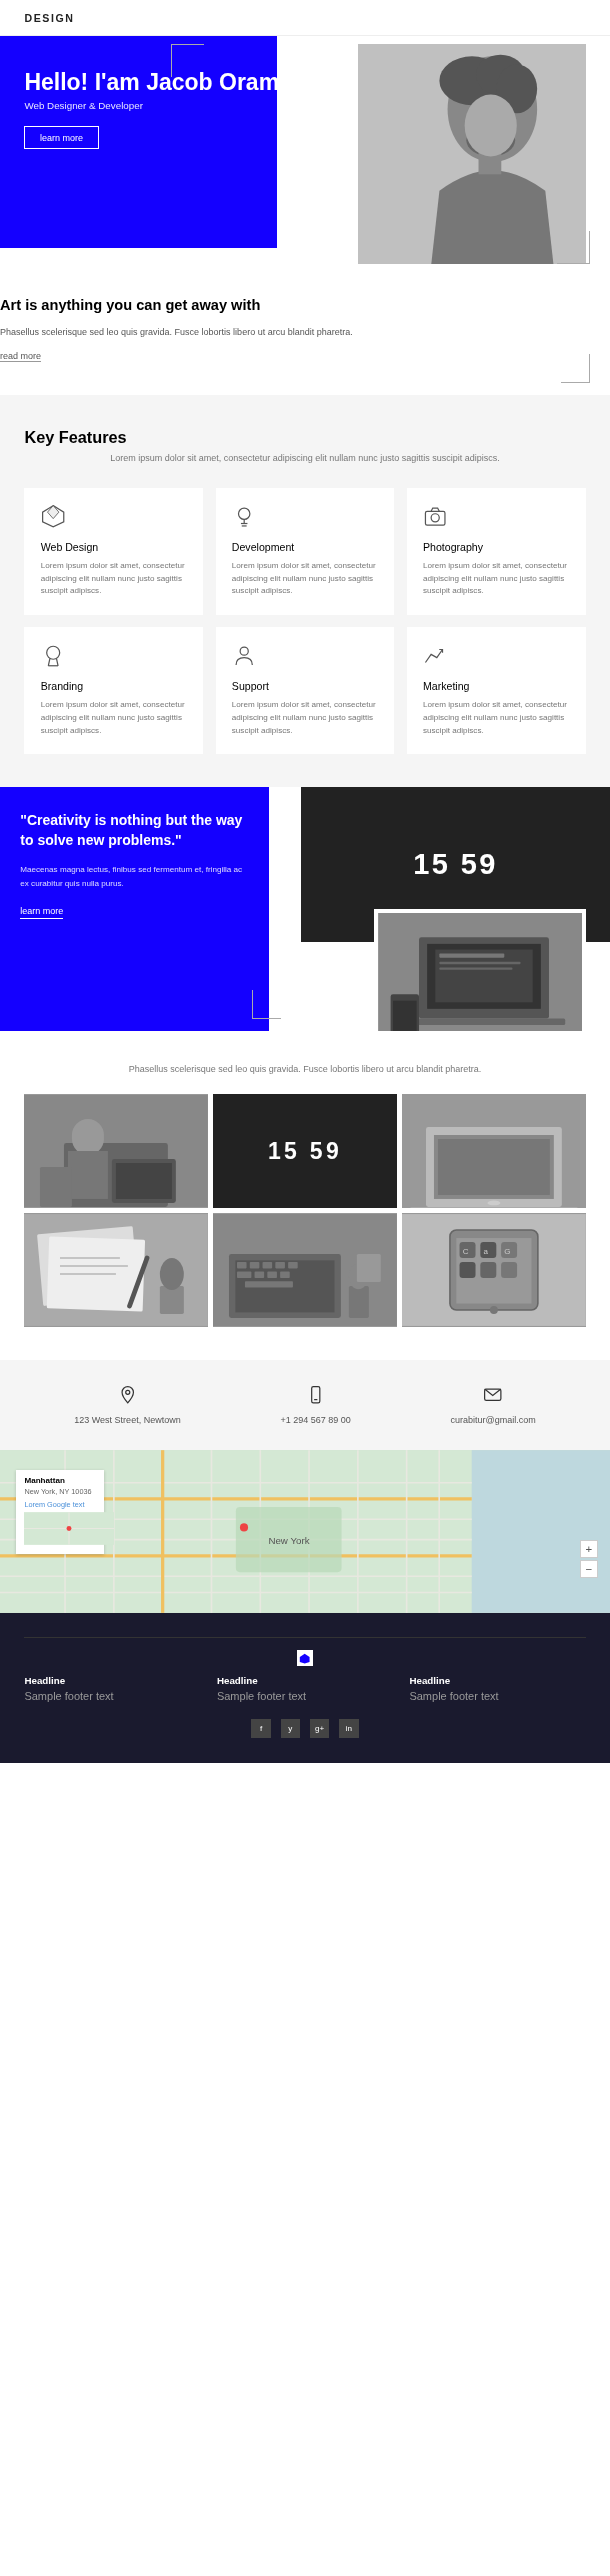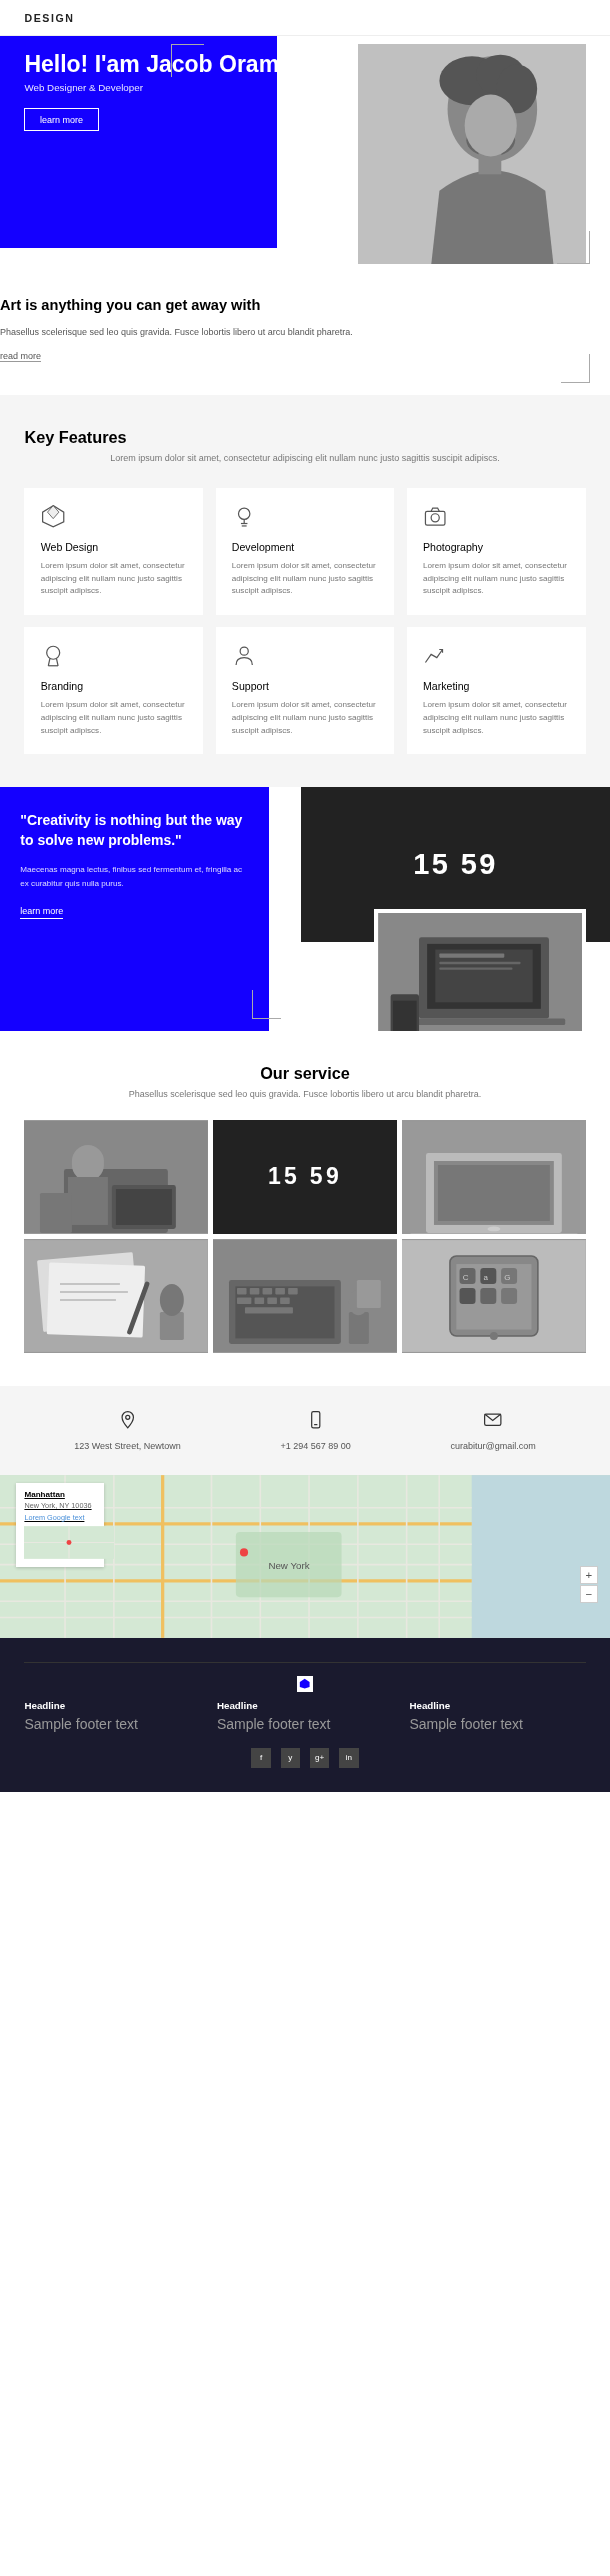--- a/index.html
+++ b/index.html
@@ -5,21 +5,21 @@
     * { margin: 0; padding: 0; box-sizing: border-box; }
     body { font-family: Arial, sans-serif; width: 610px; background: #fff; overflow-x: hidden; }
 
     
     .header { padding: 9.8px 24.4px; border-bottom: 0.8px solid #eee; }
     .header-title { font-size: 10.6px; font-weight: bold; letter-spacing: 1.6px; color: #222; }
 
     
     .hero { position: relative; height: 236px; background: #fff; overflow: hidden; }
     .hero-blue { position: absolute; left: 0; top: 0; width: 277px; height: 212px; background: #1400ff; z-index: 1; }
-    .hero-content { position: absolute; left: 24.4px; top: 15px; z-index: 2; color: #fff; }
+    .hero-content { position: absolute; left: 24.4px; top: 33px; z-index: 2; color: #fff; }
     .hero-content h1 { font-size: 23px; font-weight: bold; margin-bottom: 4.9px; }
     .hero-content p { font-size: 9.8px; margin-bottom: 14.6px; opacity: 0.9; }
     .hero-btn { display: inline-block; padding: 5.7px 14.6px; border: 0.8px solid #fff; color: #fff; font-size: 9px; cursor: pointer; background: transparent; }
     .hero-img { position: absolute; right: 24.4px; top: 8.1px; width: 228px; height: 220px; z-index: 2; }
     .hero-img-placeholder { width: 100%; height: 100%; background: #ccc; display: flex; align-items: center; justify-content: center; overflow: hidden; }
     .hero-img-placeholder svg { width: 100%; height: 100%; }
     .hero-corner-tl { position: absolute; top: 8.1px; left: 171px; width: 33px; height: 33px; border-top: 1.6px solid #aaa; border-left: 1.6px solid #aaa; z-index: 3; }
     .hero-corner-br { position: absolute; bottom: 8.1px; right: 20.3px; width: 33px; height: 33px; border-bottom: 1.6px solid #aaa; border-right: 1.6px solid #aaa; z-index: 3; }
 
     
@@ -67,30 +67,30 @@
     
     .contact-section { background: #f5f5f5; padding: 24.4px; display: flex; justify-content: space-around; align-items: flex-start; }
     .contact-item { display: flex; flex-direction: column; align-items: center; text-align: center; }
     .contact-icon { margin-bottom: 8.1px; }
     .contact-icon svg { width: 19.5px; height: 19.5px; stroke: #333; fill: none; stroke-width: 1.5; }
     .contact-text { font-size: 9px; color: #555; }
 
     
     .map-section { height: 163px; background: #d4e8d4; position: relative; overflow: hidden; }
     .map-bg { width: 100%; height: 100%; background: linear-gradient(180deg, #d4e8d4 0%, #c8dfc8 100%); position: relative; }
-    .map-overlay { position: absolute; top: 8px; left: 16.3px; background: #fff; padding: 6.5px 8.1px; font-size: 7.3px; box-shadow: 0 0.8px 3.3px rgba(0,0,0,0.2); width: 88px; text-decoration: underline; }
+    .map-overlay { position: absolute; top: 20px; left: 16.3px; background: #fff; padding: 6.5px 8.1px; font-size: 7.3px; box-shadow: 0 0.8px 3.3px rgba(0,0,0,0.2); width: 88px; }
     .map-overlay-title { font-weight: bold; font-size: 8.1px; margin-bottom: 2.4px; }
     .map-zoom { position: absolute; right: 12.2px; bottom: 33px; display: flex; flex-direction: column; }
     .map-zoom-btn { width: 18px; height: 18px; background: #fff; border: 0.8px solid #ccc; display: flex; align-items: center; justify-content: center; font-size: 11.4px; cursor: pointer; color: #555; margin-bottom: 1.6px; }
 
     
     .footer { background: #1a1a2e; padding: 24.4px; color: #ccc; }
     .footer-grid { display: grid; grid-template-columns: repeat(3, 1fr); gap: 16.3px; margin-bottom: 16.3px; }
     .footer-col-title { color: #fff; font-size: 9.8px; font-weight: bold; margin-bottom: 4.9px; }
-    .footer-col-text { font-size: 14px; color: #999; }
+    .footer-col-text { font-size: 11px; color: #999; }
     .footer-bottom { text-align: center; padding-top: 12.2px; border-top: 0.8px solid #333; }
     .footer-logo { width: 16.3px; height: 16.3px; background: #fff; margin: 0 auto 8.1px; display: flex; align-items: center; justify-content: center; }
     .footer-social { display: flex; justify-content: center; gap: 9.8px; margin-top: 6.5px; }
     .social-icon { width: 19.5px; height: 19.5px; background: #444; display: flex; align-items: center; justify-content: center; font-size: 8.1px; color: #fff; cursor: pointer; }
 
     
     .grayscale-person { background: #bbb; }
 
     .clock-img { background: #222; display: flex; align-items: center; justify-content: center; }
     .clock-text { color: #fff; font-size: 29px; font-weight: bold; letter-spacing: 2.4px; }
@@ -248,21 +248,20 @@
 
         <rect x="15" y="100" width="35" height="55" rx="3" fill="#444"></rect>
         <rect x="18" y="108" width="29" height="38" fill="#333"></rect>
       </svg>
     </div>
   </div>
   <div class="quote-corner"></div>
 </div>
 
 <div class="service-section">
-  <h2 class="service-title">Our service</h2>
   <p class="service-sub">Phasellus scelerisque sed leo quis gravida. Fusce lobortis libero ut arcu blandit pharetra.</p>
   <div class="service-grid">
 
     <div class="service-img tall">
       <svg viewBox="0 0 230 140" width="100%" height="114" xmlns="http://www.w3.org/2000/svg">
         <rect width="230" height="140" fill="#888"></rect>
 
         <rect x="50" y="60" width="130" height="80" rx="3" fill="#666"></rect>
         <rect x="60" y="30" width="40" height="45" rx="20" fill="#999"></rect>
         <rect x="55" y="70" width="50" height="60" fill="#777"></rect>

